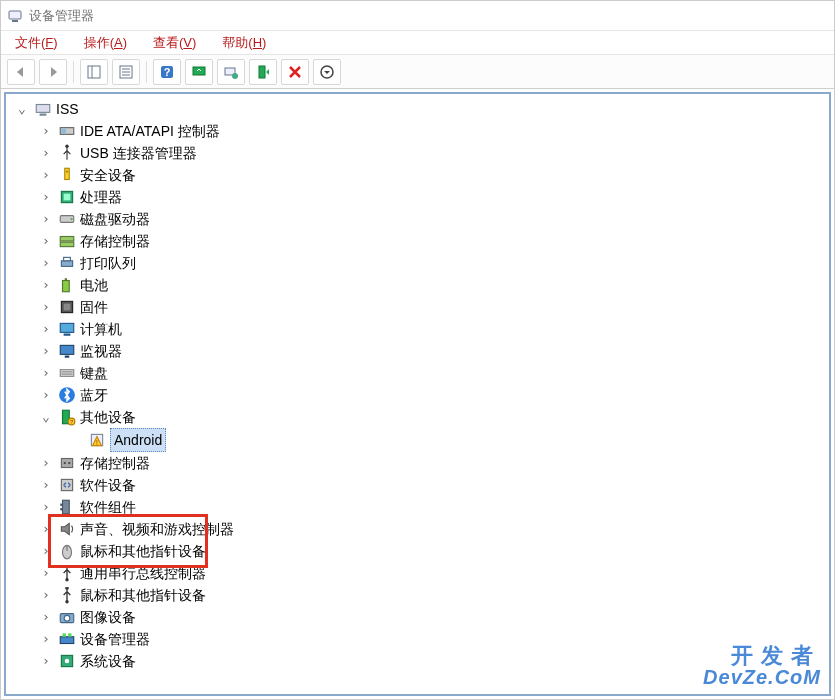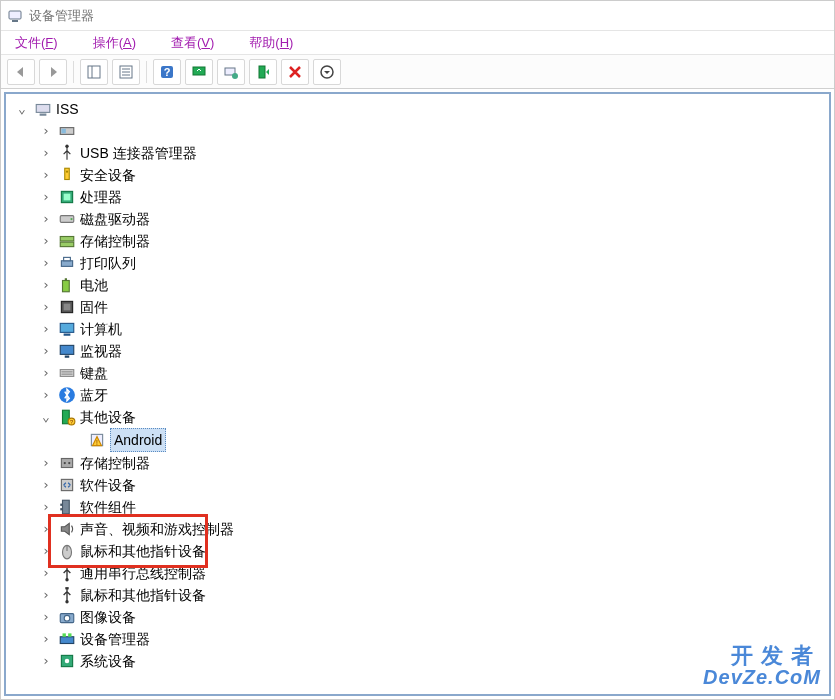--- a/index.html
+++ b/index.html
@@ -1,21 +1,21 @@
 <!DOCTYPE html>
 <html><head>
 <meta charset="utf-8">
 <style>
   * { box-sizing: border-box; font-family: "Microsoft YaHei", "Segoe UI", sans-serif; }
   html, body { margin: 0; padding: 0; width: 835px; height: 700px; background: #fff; overflow: hidden; }
   .window { width: 835px; height: 700px; display: flex; flex-direction: column; border: 1px solid #ccc; background: #fff; }
   .title-bar { height: 30px; display: flex; align-items: center; padding: 0 6px; gap: 6px; border-bottom: 1px solid #e5e5e5; }
   .title-bar .app-icon { width: 16px; height: 16px; display:flex; align-items:center; justify-content:center; }
   .title-bar .title { font-size: 13px; color: #737373; }
-  .menu-bar { height: 24px; display: flex; align-items: center; gap: 27px; padding: 0 10px; font-size: 13px; color: #a21caf; border-bottom: 1px solid #e5e5e5; }
+  .menu-bar { height: 24px; display: flex; align-items: center; gap: 18px; padding: 0 10px; font-size: 13px; color: #b91c1c; border-bottom: 1px solid #e5e5e5; }
   .menu-item span.u { text-decoration: underline; }
   .menu-item { padding: 2px 4px; cursor: default; }
   .toolbar { height: 34px; display: flex; align-items: center; gap: 4px; padding: 0 6px; border-bottom: 1px solid #d0d0d0; background:#fcfcfc; }
   .tbtn { width: 28px; height: 26px; border:1px solid #d8d8d8; border-radius:2px; display:flex; align-items:center; justify-content:center; background:#fff; }
   .tbtn svg { width: 16px; height: 16px; }
   .tsep { width:1px; height:22px; background:#ddd; margin:0 2px; }
   .tree-panel { flex:1; overflow:auto; border: 2px solid #8aa8cc; margin: 3px; padding: 4px 0 4px 2px; position:relative; }
   .node { font-size: 14px; line-height: 22px; display:flex; align-items:center; gap:4px; padding:0; cursor:default; white-space:nowrap; }
   .node .exp { width:16px; text-align:center; color:#666; font-size:13px; font-family:monospace; }
   .node .ic { width:18px; height:18px; display:flex; align-items:center; justify-content:center; }
@@ -125,20 +125,21 @@
     </div>
     <div id="tree-body">
         <div class="node indent1">
           <span class="exp">›</span>
           <span class="ic">
             <svg viewBox="0 0 16 16">
               <rect x="2" y="5" width="12" height="6" fill="#ccc" stroke="#666"></rect>
               <rect x="3" y="6" width="4" height="4" fill="#8bd"></rect>
             </svg>
           </span>
+          <span>IDE ATA/ATAPI 控制器</span>
         </div>
         <div class="node indent1">
           <span class="exp">›</span>
           <span class="ic">
             <svg viewBox="0 0 16 16">
               <path d="M8 2 v12 M8 6 l-3 3 M8 6 l3 3" stroke="#333" fill="none"></path>
               <circle cx="8" cy="2" r="1.5" fill="#333"></circle>
             </svg>
           </span>
           <span>USB 连接器管理器</span>

